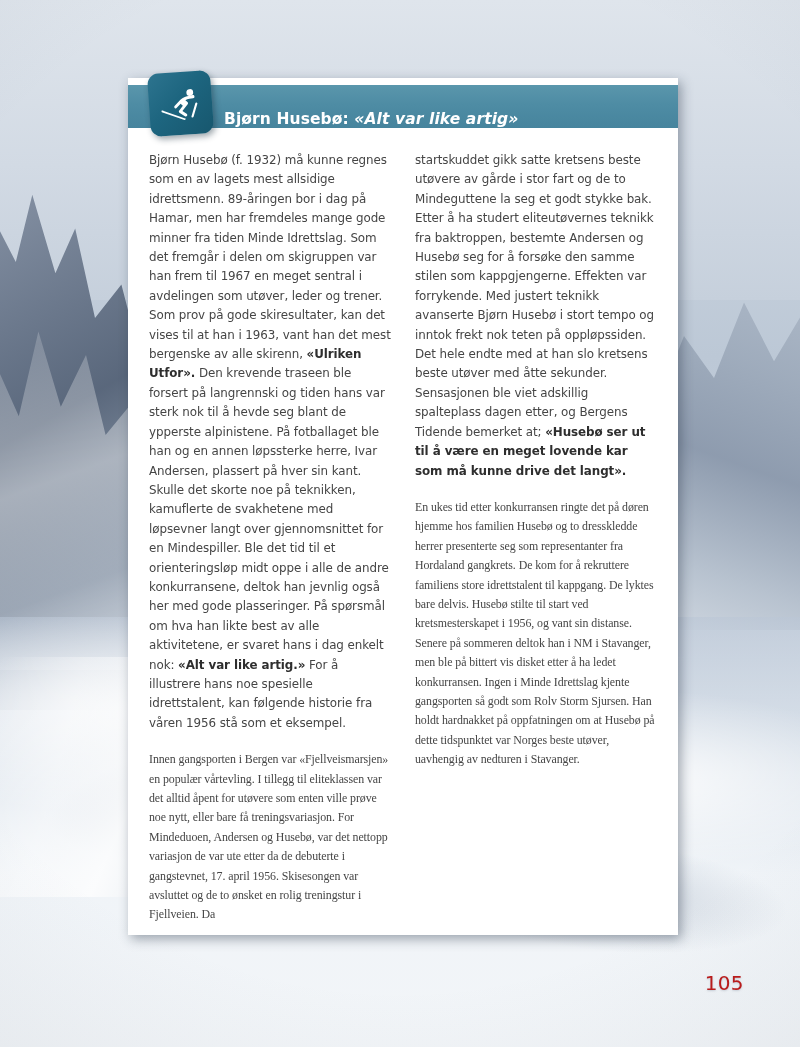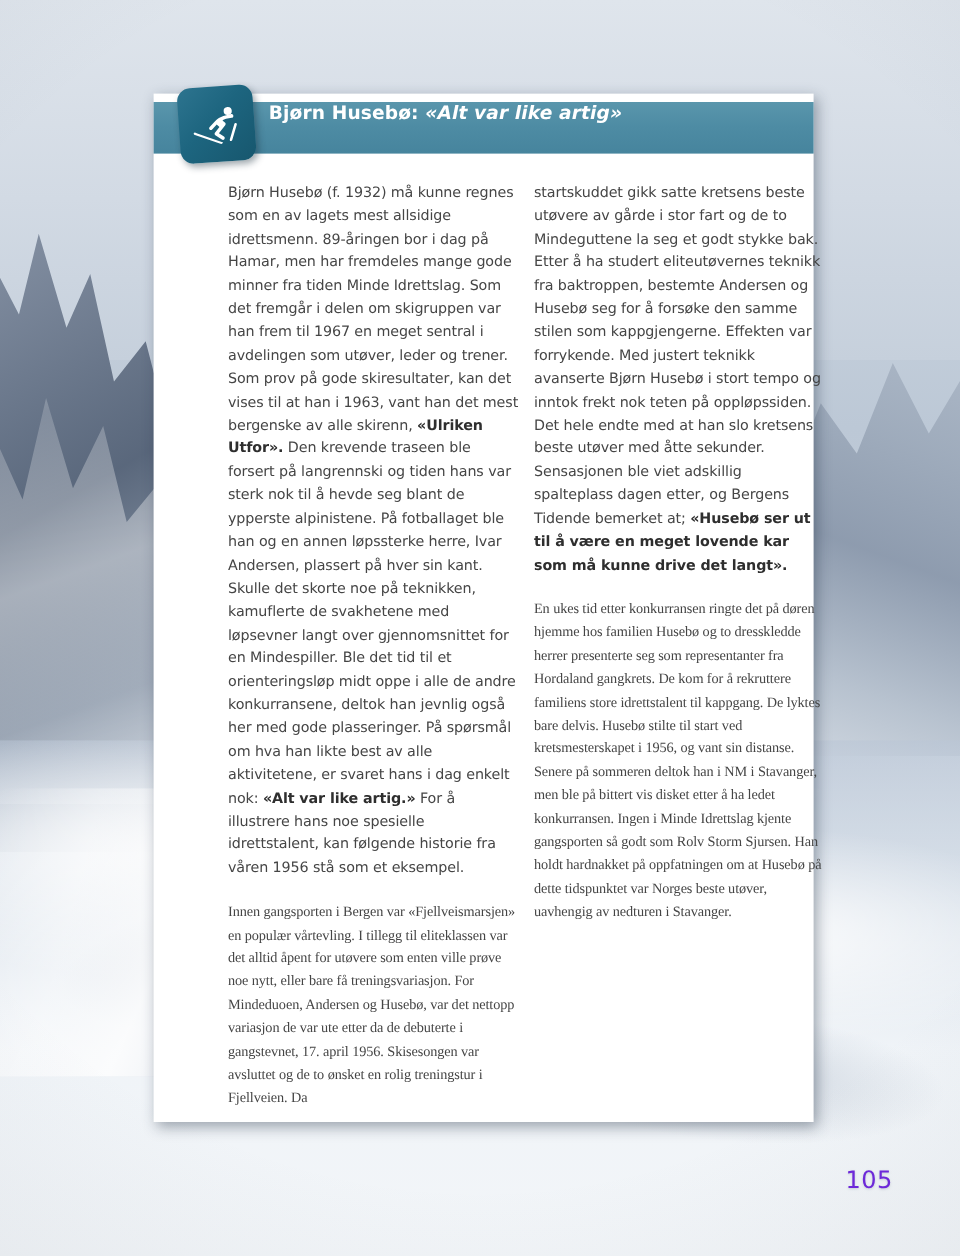--- a/index.html
+++ b/index.html
@@ -102,21 +102,21 @@
 
   
   .article-header {
     position: absolute;
     left: 0;
     top: 7px;
     width: 550px;
     height: 43px;
     background: linear-gradient(180deg, #5a96ac 0%, #4e8ca4 45%, #46849d 100%);
     display: flex;
-    align-items: flex-start;
+    align-items: flex-end;
   }
   .header-title {
     margin-left: 96px;
     color: #ffffff;
     font-size: 15.5px;
     font-weight: bold;
     letter-spacing: .1px;
     white-space: nowrap;
   }
   .header-title .quote {
@@ -140,22 +140,21 @@
   }
   .icon-tile svg { display: block; }
 
   
   .columns {
     position: absolute;
     left: 21px;
     top: 73px;
     width: 508px;
     display: flex;
-    gap: 13px;
-    margin-left: 41px;
+    gap: 24px;
   }
   .col {
     width: 242px;
   }
   .col p {
     margin: 0 0 17px 0;
     color: #454545;
     font-size: 11.9px;
     line-height: 19.4px;
     text-align: left;
@@ -164,21 +163,21 @@
   }
   .col p:last-child { margin-bottom: 0; font-family: Liberation Serif, serif; }
   .col p b { font-weight: bold; color: #2e2e2e; }
   .indent { text-indent: 13px; }
 
   
   .page-number {
     position: absolute;
     right: 56px;
     bottom: 52px;
-    color: #6d28d9;
+    color: #b91c1c;
     font-size: 20px;
     font-family: "DejaVu Sans", sans-serif;
     letter-spacing: .4px;
     text-shadow: 0 1px 2px rgba(120,135,155,.35);
     margin-top: 44px;
   }
 </style>
 </head>
 <body>
 

